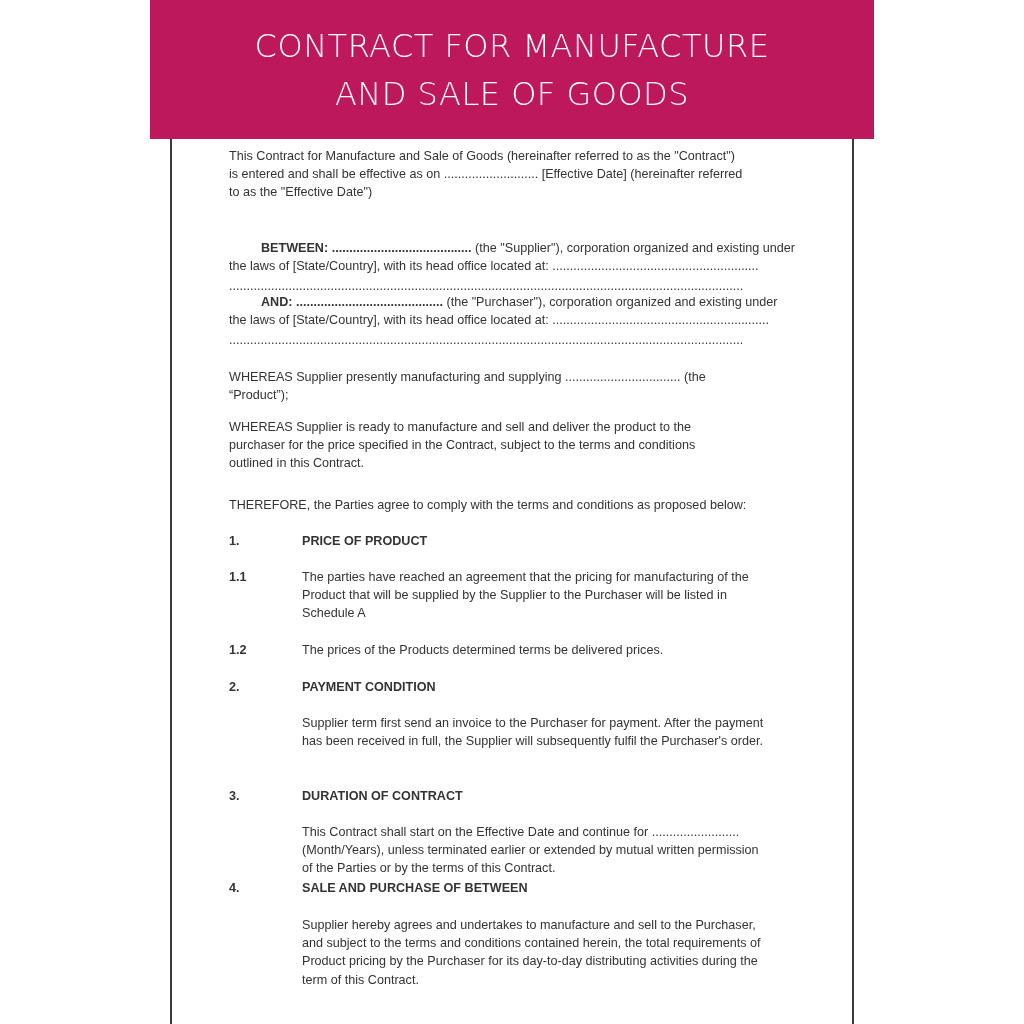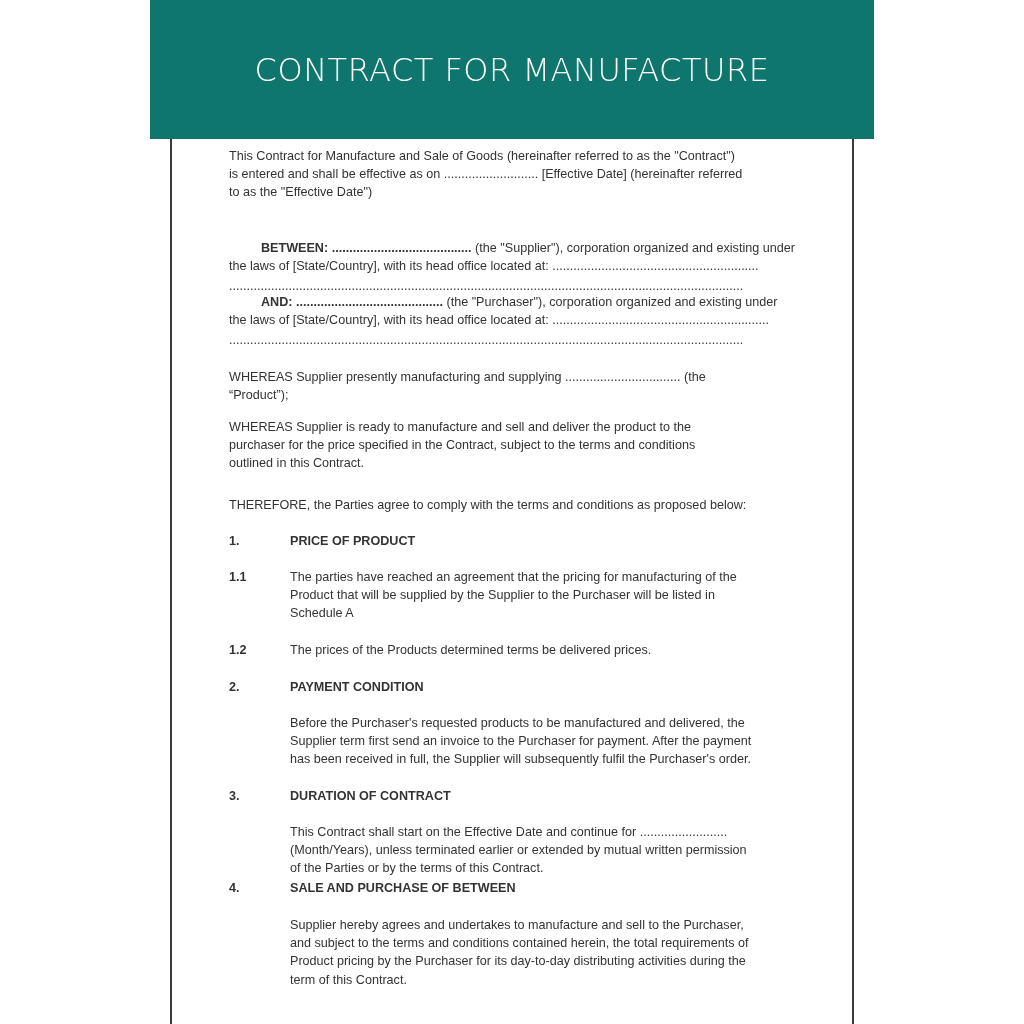--- a/index.html
+++ b/index.html
@@ -6,45 +6,46 @@
   body {
     width: 1024px; height: 1024px; background: #ffffff; position: relative; overflow: hidden;
     font-family: "Liberation Sans", sans-serif; color: #2a2a2a;
   }
   .page {
     position: absolute; left: 170px; top: 0; width: 680px; height: 1024px;
     border-left: 2px solid #3a3a3a; border-right: 2px solid #3a3a3a; background: #fff;
   }
   .banner {
     position: absolute; left: 150px; top: 0; width: 724px; height: 139px;
-    background: #0f766e; display: flex; flex-direction: column; align-items: center; justify-content: center;
+    background: #be185d; display: flex; flex-direction: column; align-items: center; justify-content: center;
     z-index: 2;
   }
   .banner .line {
     color: #ffffff; font-family: "DejaVu Sans", sans-serif; font-weight: 300; font-size: 32px;
     letter-spacing: 0.5px; line-height: 48px; text-align: center; font-stretch: condensed;
   }
   .doc {
     position: absolute; left: 229px; top: 147px; width: 570px;
     font-size: 12.6px; line-height: 18.2px; color: #333;
     font-family: "Liberation Sans", sans-serif;
   }
   .p { position: absolute; left: 0; width: 570px; }
   .b { font-weight: bold; padding-left: 32px; }
   .num { position: absolute; left: 0; width: 40px; font-weight: bold; }
-  .ind { position: absolute; left: 45px; width: 520px; padding-left: 16px; }
+  .ind { position: absolute; left: 57px; width: 520px; padding-left: 16px; }
   .head { font-weight: bold; }
 </style>
 </head>
 <body>
 
 <div class="page"></div>
 
 <div class="banner">
   <div class="line">CONTRACT FOR MANUFACTURE</div>
+  <div class="line">AND SALE OF GOODS</div>
 </div>
 
 <div class="doc">
 
   <div class="p" style="top:0px">
     <div>This Contract for Manufacture and Sale of Goods (hereinafter referred to as the "Contract")</div>
     <div>is entered and shall be effective as on ........................... [Effective Date] (hereinafter referred</div>
     <div>to as the "Effective Date")</div>
   </div>
 
@@ -91,21 +92,20 @@
         <div>The prices of the Products determined terms be delivered prices.</div>
       </div>
   </div>
 
   <div class="p" style="top:531px">
     <span class="num head">2.</span>
     <span class="ind head">PAYMENT CONDITION</span>
   </div>
   <div class="p" style="top:567px">
     <div class="ind">
-      <div>Before the Purchaser's requested products to be manufactured and delivered, the</div>
       <div>Supplier term first send an invoice to the Purchaser for payment. After the payment</div>
       <div>has been received in full, the Supplier will subsequently fulfil the Purchaser's order.</div>
     </div>
   </div>
 
   <div class="p" style="top:640px">
     <span class="num head">3.</span>
     <span class="ind head">DURATION OF CONTRACT</span>
   </div>
   <div class="p" style="top:676px">

